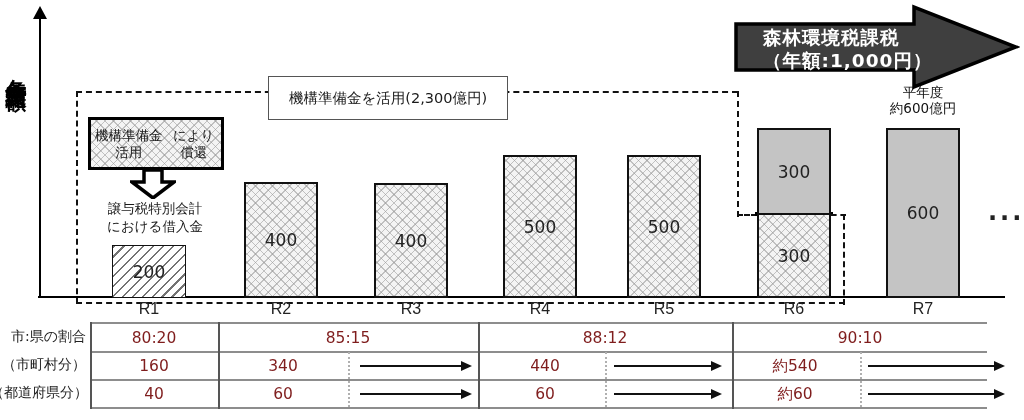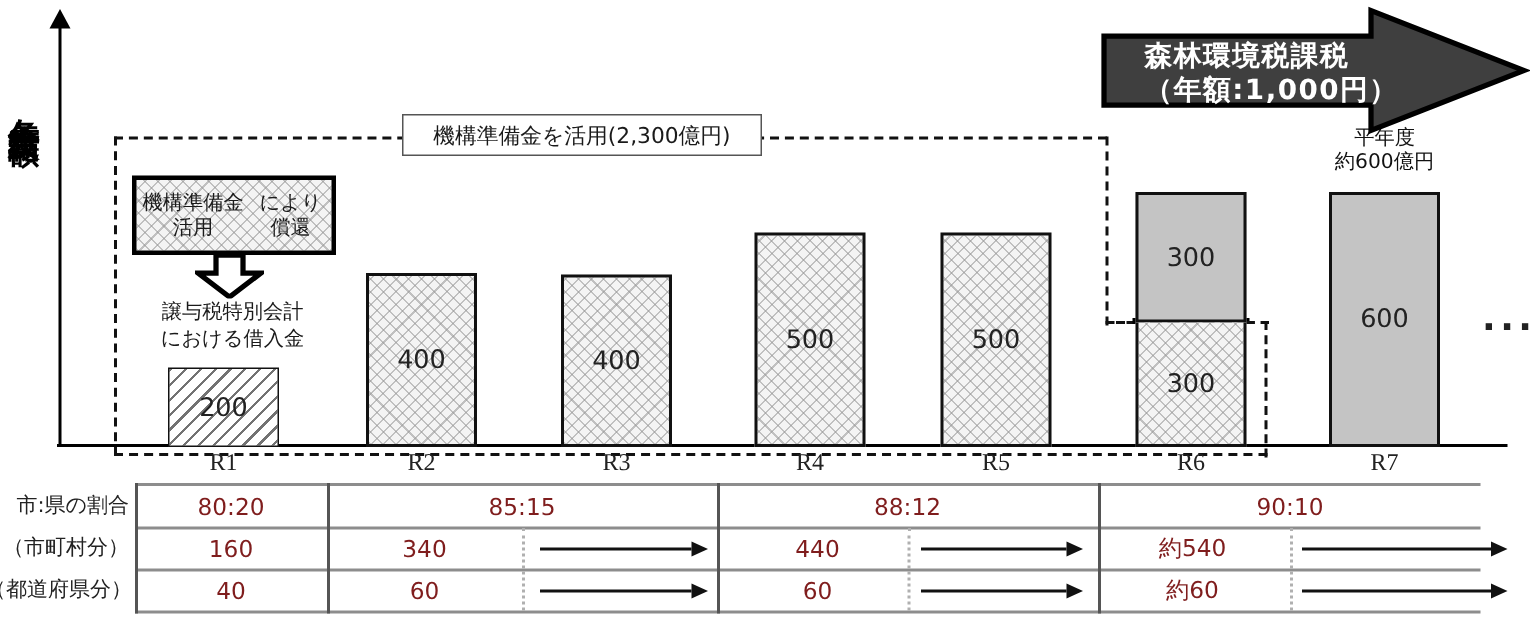--- a/index.html
+++ b/index.html
@@ -26,21 +26,21 @@
   .dash-v { border-left:2px dashed #111; width:0; }
   .d-top    { left:76px;  top:91px;  width:662px; }
   .d-left   { left:76px;  top:91px;  height:213px; }
   .d-bottom { left:76px;  top:302px; width:769px; }
   .d-right1 { left:737px; top:91px;  height:126px; }
   .d-mid    { left:737px; top:214px; width:20px; }
   .d-split  { left:755px; top:212px; width:78px; border-top:4px dashed #000; height:0; }
   .d-right2h{ left:831px; top:214px; width:15px; }
   .d-right2v{ left:843px; top:214px; height:91px; }
 
-  .reserve-box { left:268px; top:76px; width:240px; height:28px; background:#fff;
+  .reserve-box { left:268px; top:76px; width:240px; height:44px; background:#fff;
                  border:1px solid #555; display:flex; align-items:center; justify-content:center;
                  font-size:14.5px; z-index:5; }
 
   
   .cross-fill {
     background-color:#f4f4f4;
     background-image:
       repeating-linear-gradient(45deg, rgba(150,150,150,.55) 0 1px, transparent 1px 6px),
       repeating-linear-gradient(-45deg, rgba(150,150,150,.55) 0 1px, transparent 1px 6px);
   }
@@ -62,21 +62,21 @@
   .bar-r1 { left:112px; top:245px; width:74px; height:53px;  border-width:1.5px; }
   .bar-r2 { left:244px; top:182px; width:74px; height:116px; }
   .bar-r3 { left:374px; top:183px; width:74px; height:115px; }
   .bar-r4 { left:503px; top:155px; width:74px; height:143px; }
   .bar-r5 { left:627px; top:155px; width:74px; height:143px; }
   .bar-r6-top    { left:757px; top:128px; width:74px; height:87px; }
   .bar-r6-bottom { left:757px; top:215px; width:74px; height:83px; border-top:none; }
   .bar-r7 { left:886px; top:128px; width:74px; height:170px; }
 
   .tick { top:300px; width:80px; text-align:center; transform:translateX(-50%);
-          font-family:Liberation Serif, serif; font-size:16px; color:#222; }
+          font-family:Liberation Sans, sans-serif; font-size:16px; color:#222; }
 
   .seg-header { top:84px; width:130px; transform:translateX(-50%); text-align:center;
                 font-size:13.5px; line-height:16px; color:#111; }
 
   .ellipsis { left:988px; top:198px; font-size:24px; font-weight:bold; letter-spacing:3px; color:#222; }
 
   
   .tax-arrow-svg { left:733px; top:3px; z-index:4; }
   .tax-arrow-text { left:763px; top:26px; z-index:5; color:#fff; font-weight:bold;
                     font-size:18.5px; line-height:23px; letter-spacing:1px; }

